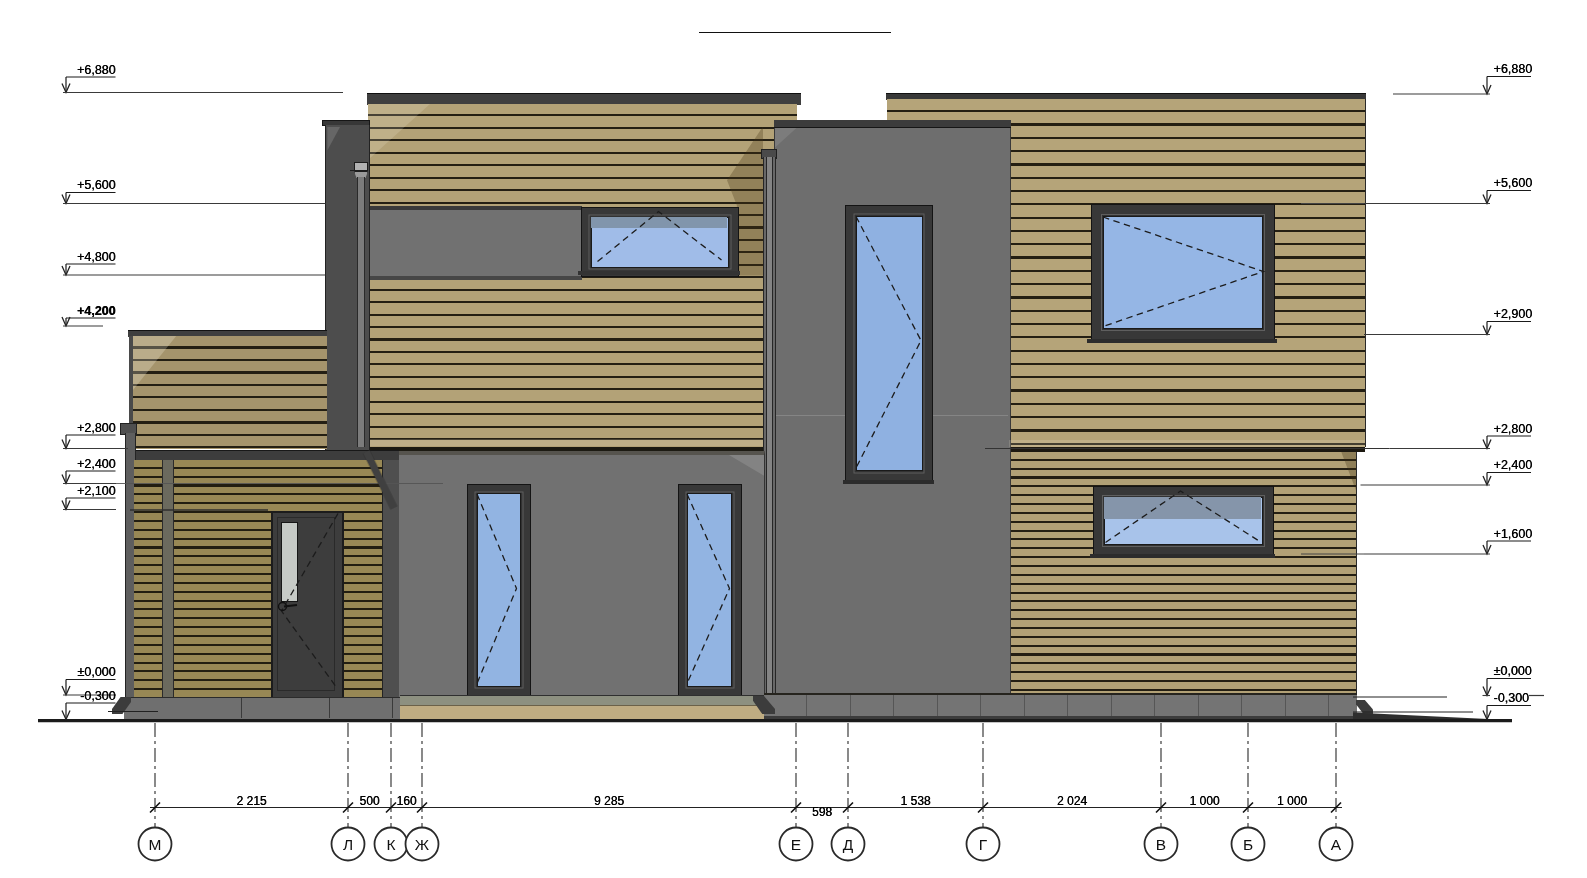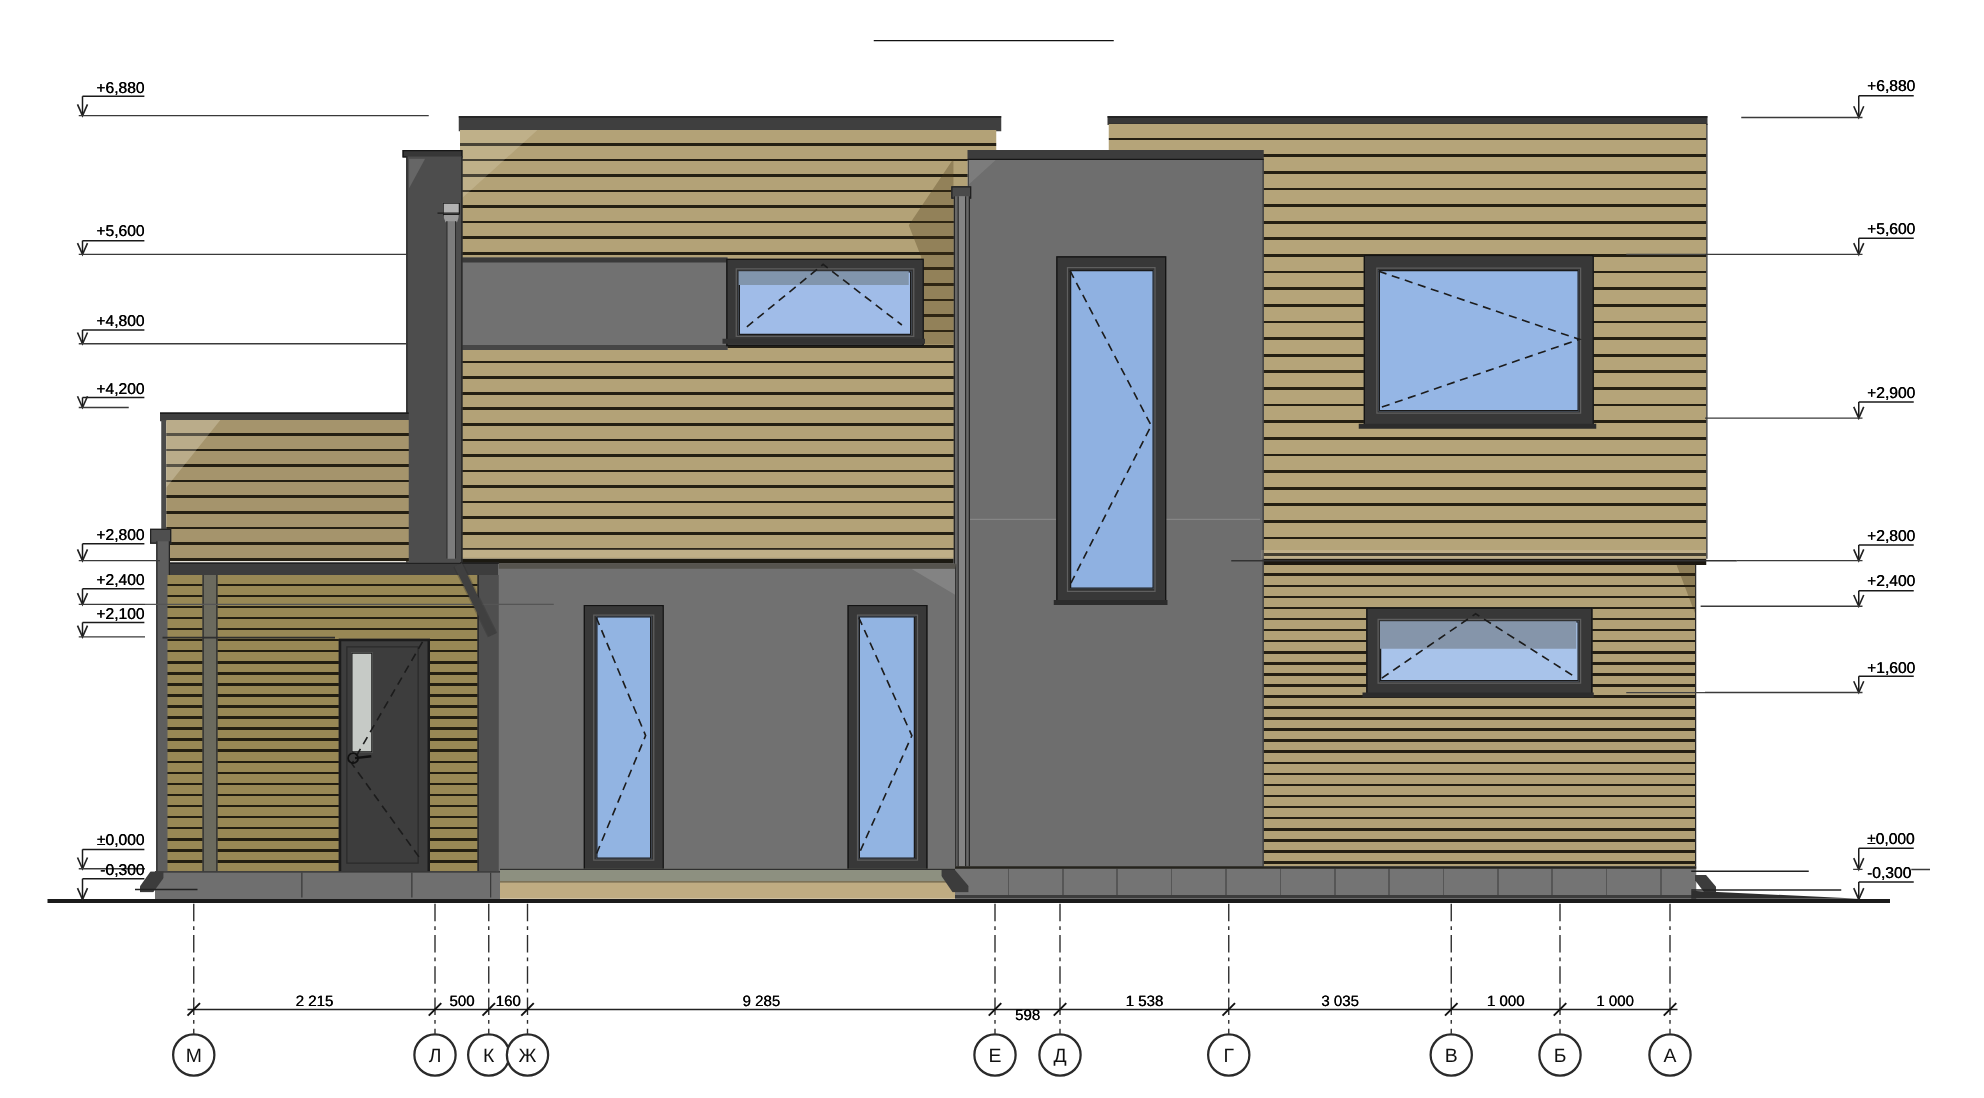--- a/index.html
+++ b/index.html
@@ -211,35 +211,35 @@
 <path d="M338 513.5 L281.5 611 L335.5 686" stroke="#1c1c1c" stroke-width="1.3" stroke-dasharray="6.5 4.5"></path>
 <circle cx="282.5" cy="606.5" r="4" stroke="#111" stroke-width="1.4" fill="none"></circle>
 <line x1="284" y1="606.5" x2="297" y2="605" stroke="#111" stroke-width="2.0"></line>
 <line x1="366.5" y1="452" x2="394" y2="508" stroke="#4a4a4a" stroke-width="6.5"></line>
 <line x1="366.5" y1="452" x2="394" y2="508" stroke="#2b2b2b" stroke-width="8.5" stroke-opacity="0.3"></line>
 </svg>
 <div class="abs" style="left:699px;top:31.5px;width:192px;height:1.8px;background:#111;"></div>
 <div class="lvl" style="right:1471.5px;top:62.5px;">+6,880</div>
 <div class="lvl" style="right:1471.5px;top:178.0px;">+5,600</div>
 <div class="lvl" style="right:1471.5px;top:249.5px;">+4,800</div>
-<div class="lvl" style="right:1471.5px;top:303.5px;">+4,200</div>
+<div class="lvl" style="right:1471.5px;top:303.5px;font-weight:bold;">+4,200</div>
 <div class="lvl" style="right:1471.5px;top:420.5px;">+2,800</div>
 <div class="lvl" style="right:1471.5px;top:456.5px;">+2,400</div>
 <div class="lvl" style="right:1471.5px;top:483.5px;">+2,100</div>
 <div class="lvl" style="right:1471.5px;top:665.0px;">±0,000</div>
 <div class="lvl" style="right:1471.5px;top:688.5px;">-0,300</div>
 <div class="lvl" style="left:1493.5px;top:62.0px;">+6,880</div>
 <div class="lvl" style="left:1493.5px;top:176.0px;">+5,600</div>
 <div class="lvl" style="left:1493.5px;top:307.0px;">+2,900</div>
 <div class="lvl" style="left:1493.5px;top:421.5px;">+2,800</div>
 <div class="lvl" style="left:1493.5px;top:458.0px;">+2,400</div>
 <div class="lvl" style="left:1493.5px;top:526.5px;">+1,600</div>
 <div class="lvl" style="left:1493.5px;top:664.0px;">±0,000</div>
 <div class="lvl" style="left:1493.5px;top:691.0px;">-0,300</div>
 <div class="dim" style="left:251.5px;top:793.5px;">2 215</div>
 <div class="dim" style="left:369.5px;top:793.5px;">500</div>
 <div class="dim" style="left:406.5px;top:793.5px;">160</div>
 <div class="dim" style="left:609px;top:793.5px;">9 285</div>
 <div class="dim" style="left:822px;top:805px;">598</div>
 <div class="dim" style="left:915.5px;top:793.5px;">1 538</div>
-<div class="dim" style="left:1072px;top:793.5px;">3 035</div>
+<div class="dim" style="left:1072px;top:793.5px;">2 024</div>
 <div class="dim" style="left:1204.5px;top:793.5px;">1 000</div>
 <div class="dim" style="left:1292px;top:793.5px;">1 000</div>
 </div>
 </body></html>

